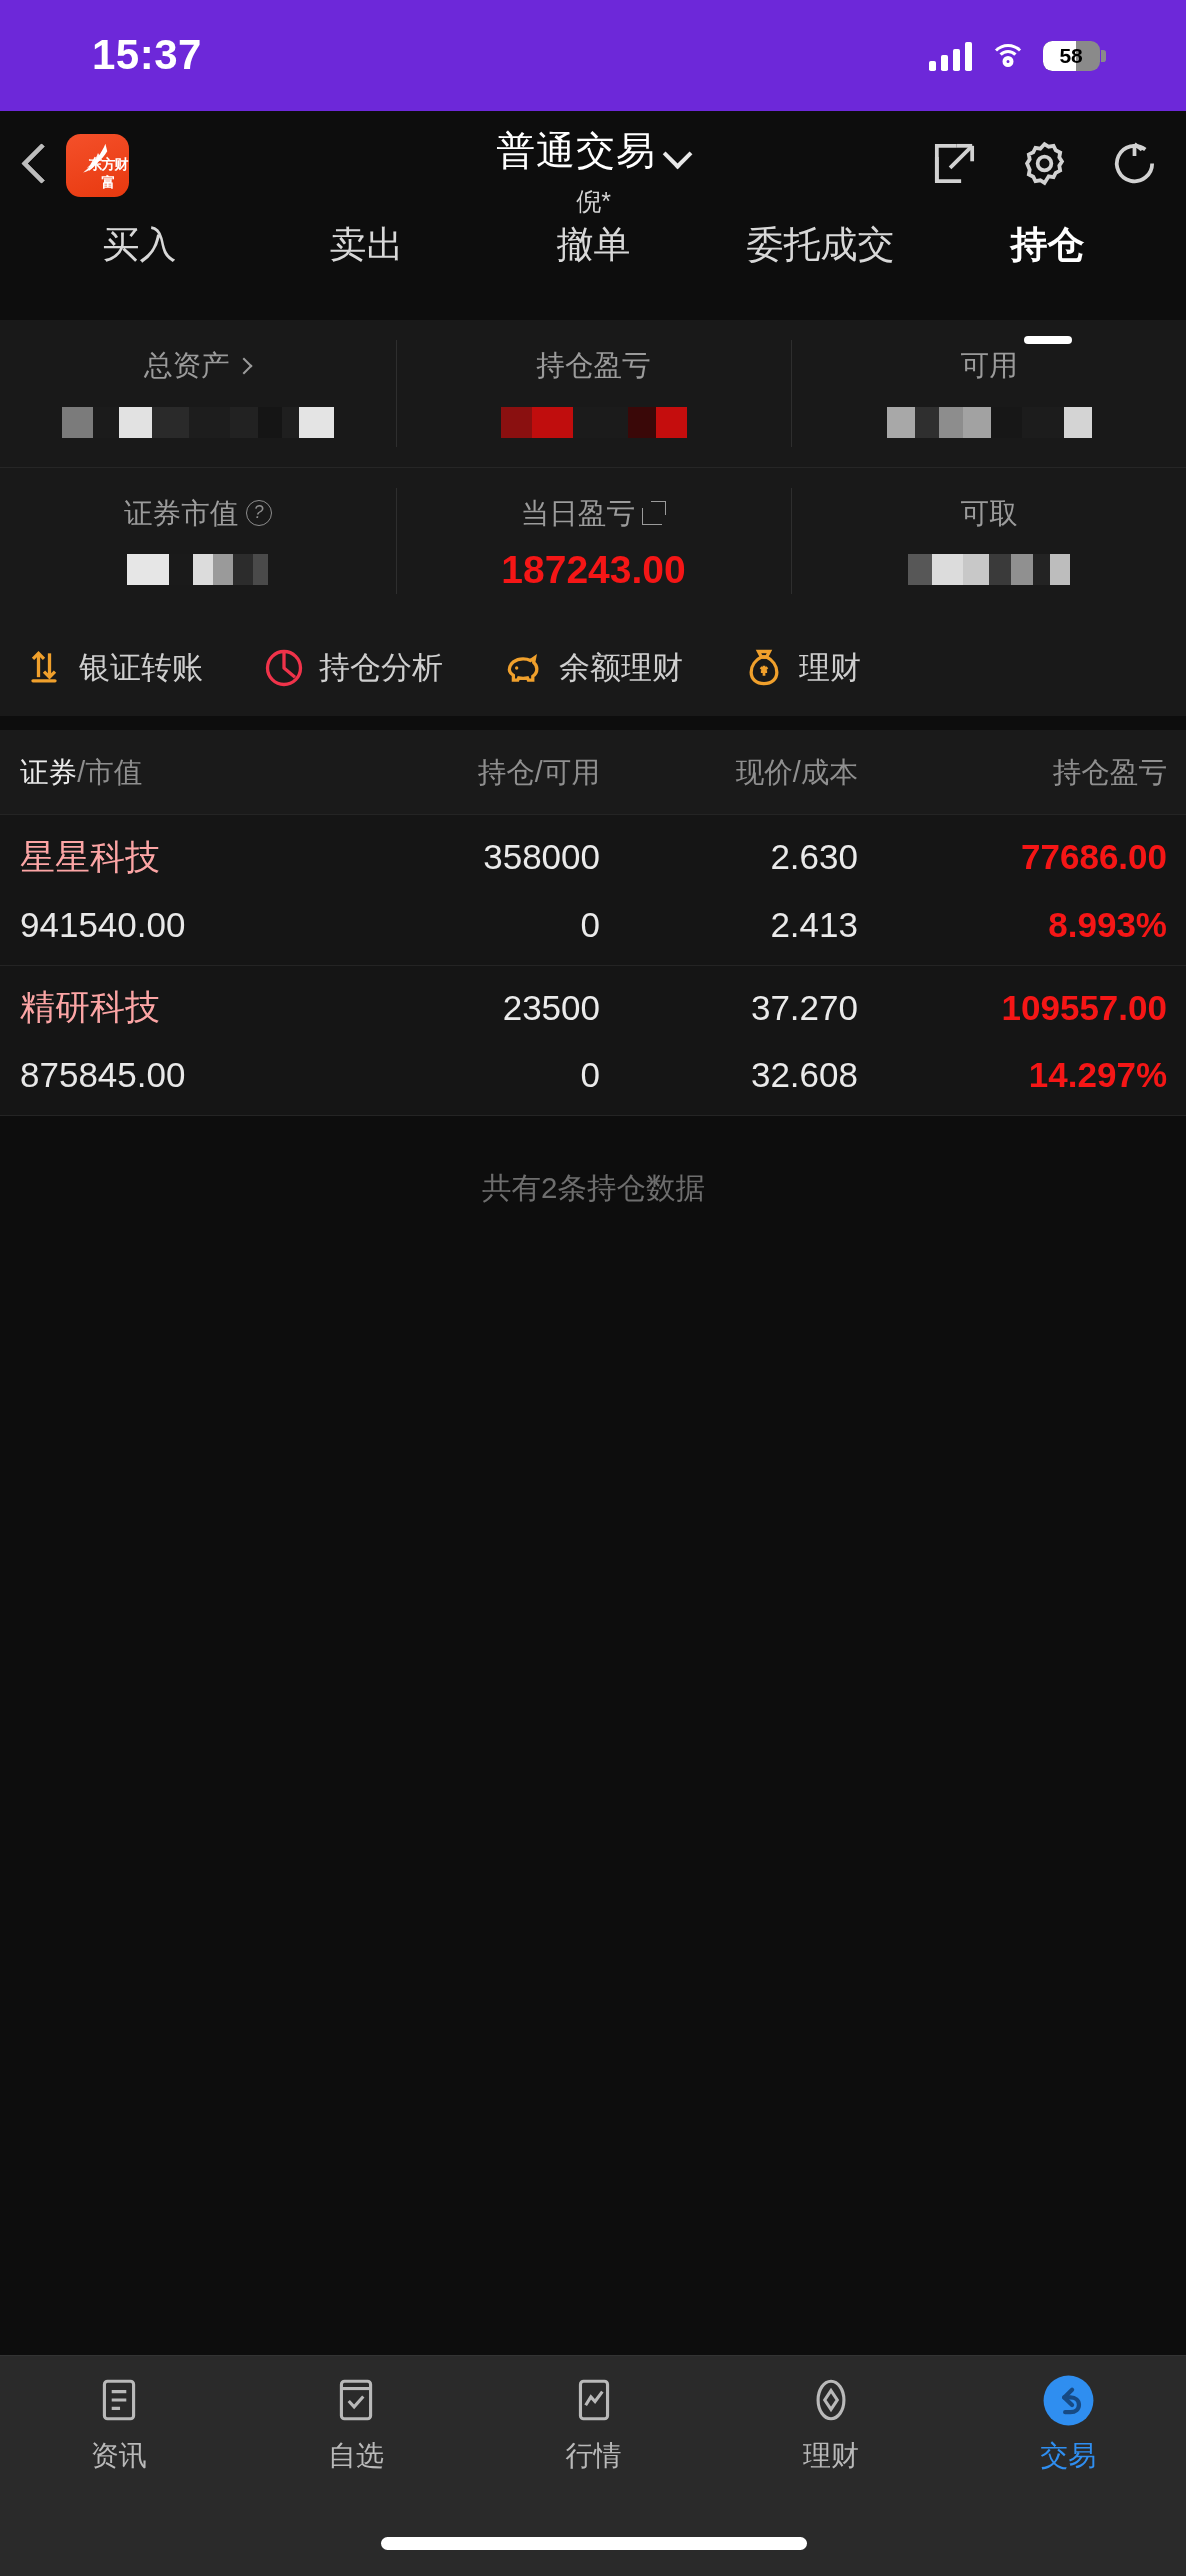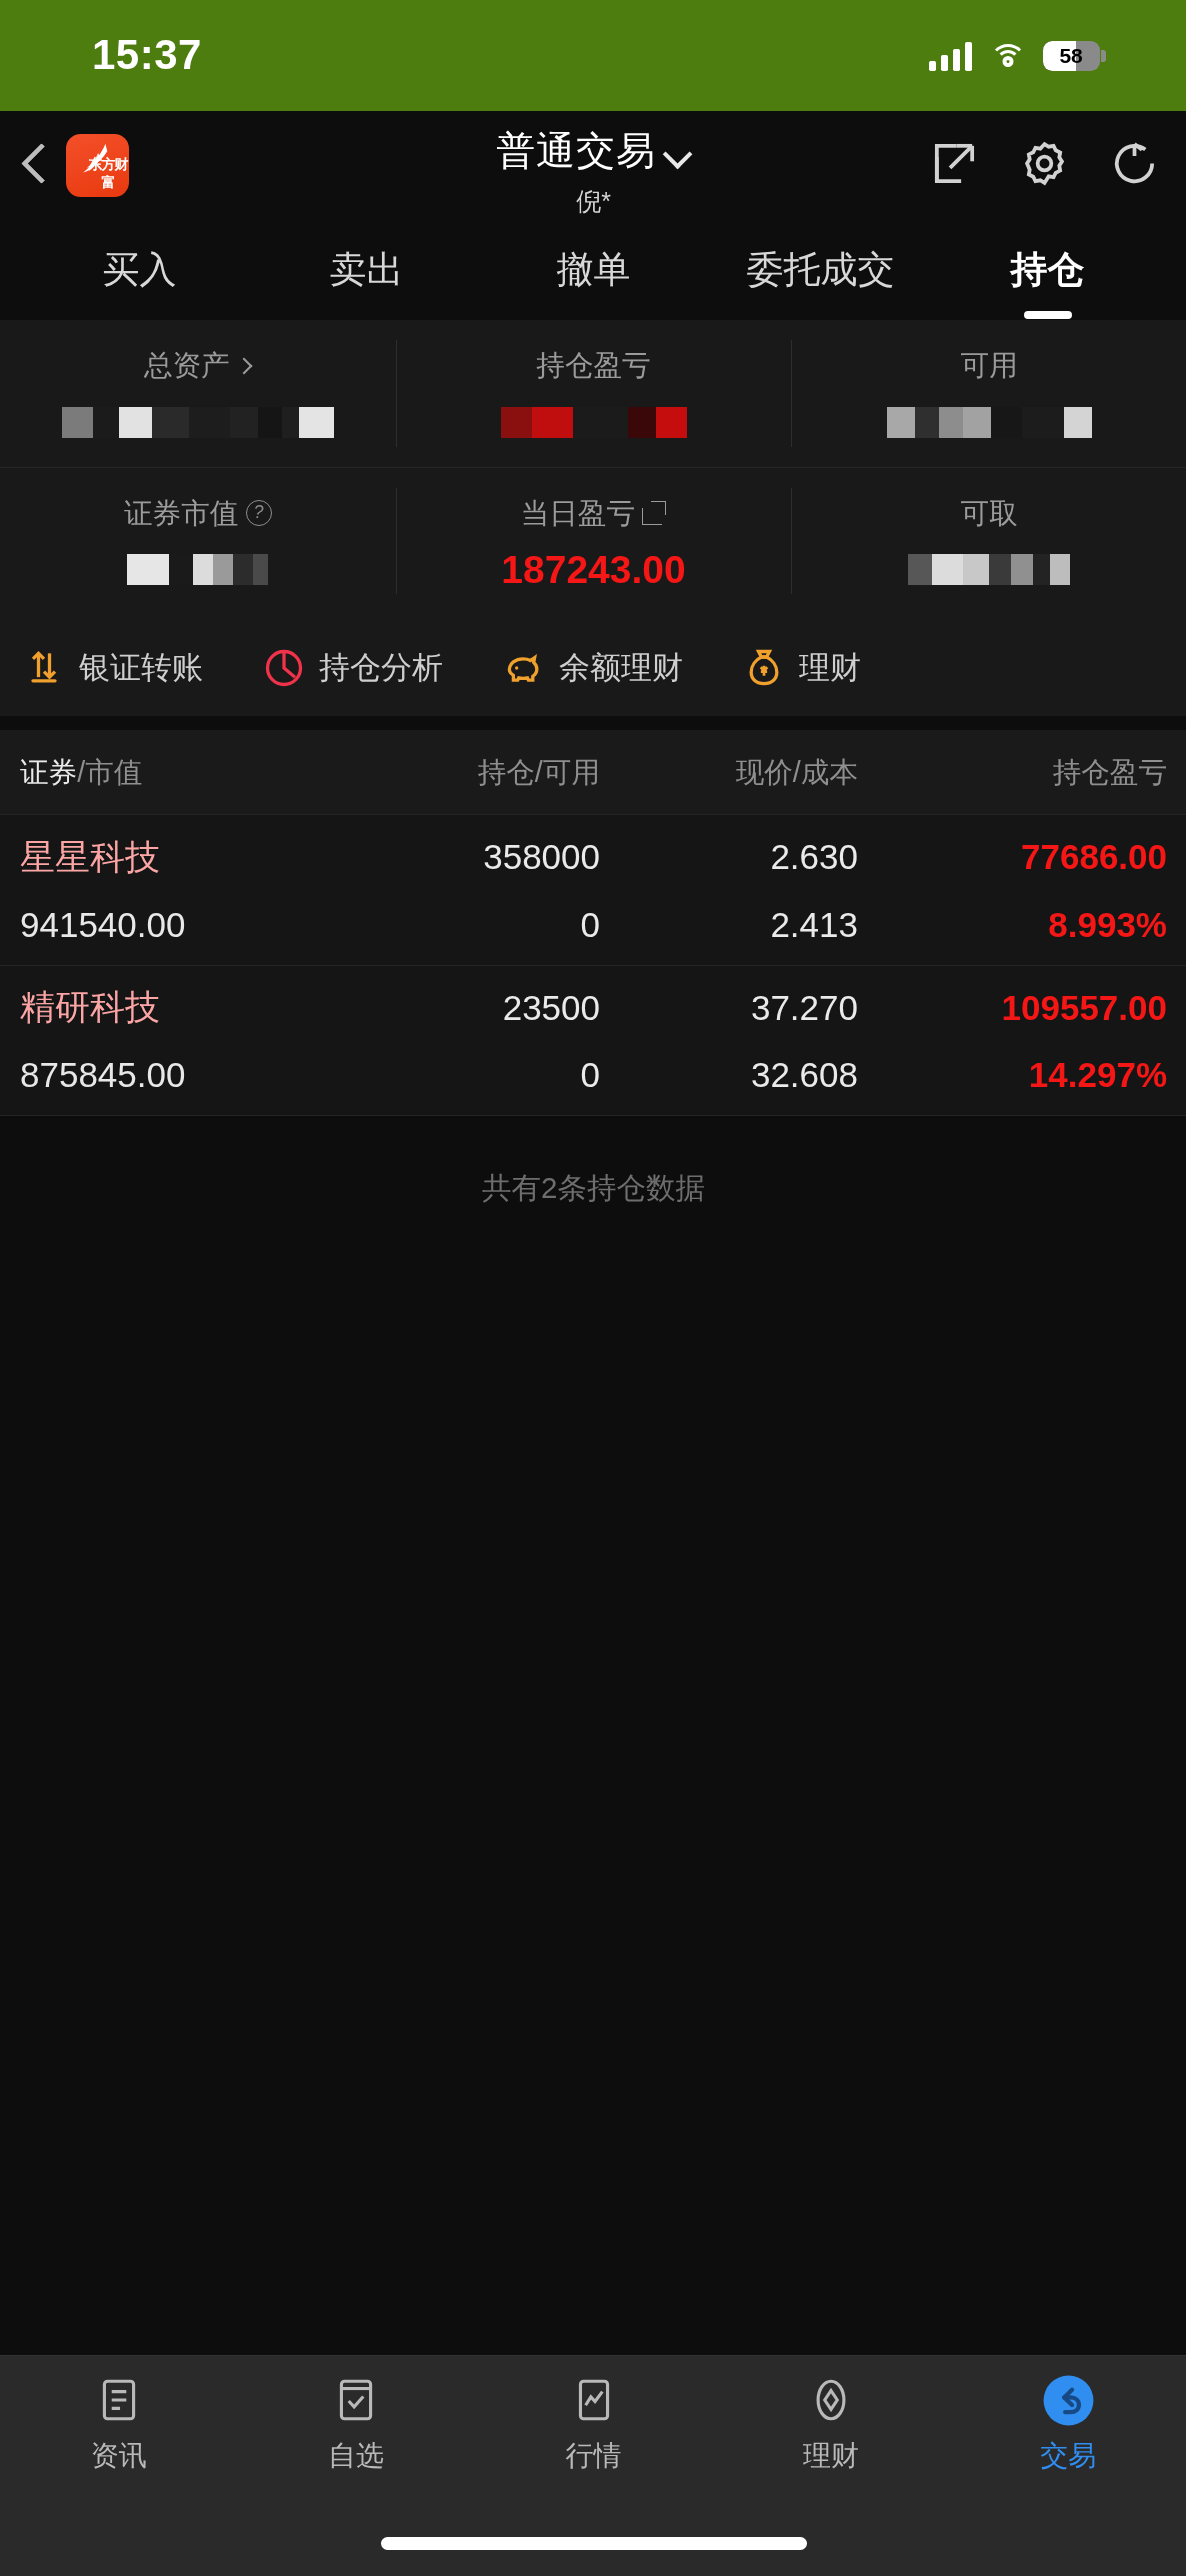--- a/index.html
+++ b/index.html
@@ -5,21 +5,21 @@
   * { margin:0; padding:0; box-sizing:border-box; }
   html, body {
     width:1187px; height:2576px;
     background:#000;
     font-family:"Liberation Sans","DejaVu Sans",sans-serif;
     overflow:hidden;
   }
   .screen { position:relative; width:1187px; height:2576px; background:#0d0d0d; }
 
   
-  .statusbar { position:relative; height:111px; background:#4d7c0f; }
+  .statusbar { position:relative; height:111px; background:#6d28d9; }
   .sb-time {
     position:absolute; left:92px; top:31px;
     color:#fff; font-size:42px; font-weight:600; letter-spacing:0.5px;
   }
   .sb-right { position:absolute; right:81px; top:41px; display:flex; align-items:center; gap:16.6px; }
   .sig { display:flex; align-items:flex-end; gap:4.6px; height:29.5px; }
   .sig i { display:block; width:7.4px; background:#fff; border-radius:1.8px; }
   .sig i:nth-child(1){height:10px;} .sig i:nth-child(2){height:15.7px;}
   .sig i:nth-child(3){height:22px;} .sig i:nth-child(4){height:28.6px;}
   .wifi { width:37px; height:28px; position:relative; }
@@ -56,21 +56,21 @@
   .caret { width:24px; height:14px; position:relative; }
   .caret:before{ content:""; position:absolute; left:0; top:0; width:16.6px; height:16.6px;
      border-left:4.6px solid #e8e8e8; border-bottom:4.6px solid #e8e8e8;
      transform:rotate(-45deg); transform-origin:center; }
   .title-sub { margin-top:7.4px; font-size:25px; color:#d5d5d5; }
   .hdr-icons { position:absolute; right:26px; top:26px; display:flex; align-items:center; gap:37px; }
   .hdr-icons .ic { width:53px; height:53px; cursor:pointer; }
 
   
   .tabs { position:relative; height:100px; background:#0d0d0d; display:flex;
-          align-items:center; padding:0 26px; }
+          padding:0 26px; }
   .tab { flex:1; text-align:center; position:relative; cursor:pointer; }
   .tab span { font-size:37px; color:#d8d8d8; font-weight:400; }
   .tab.active span { color:#fff; font-weight:700; }
   .tab .bar { position:absolute; left:50%; transform:translateX(-50%); bottom:-24px;
               width:48px; height:8.3px; border-radius:4.6px; background:#fff; }
 
   
   .assets { background:#191919; padding:0 0 5.5px 0; }
   .arow { display:flex; position:relative; }
   .arow + .arow { border-top:0.9px solid #262626; }

